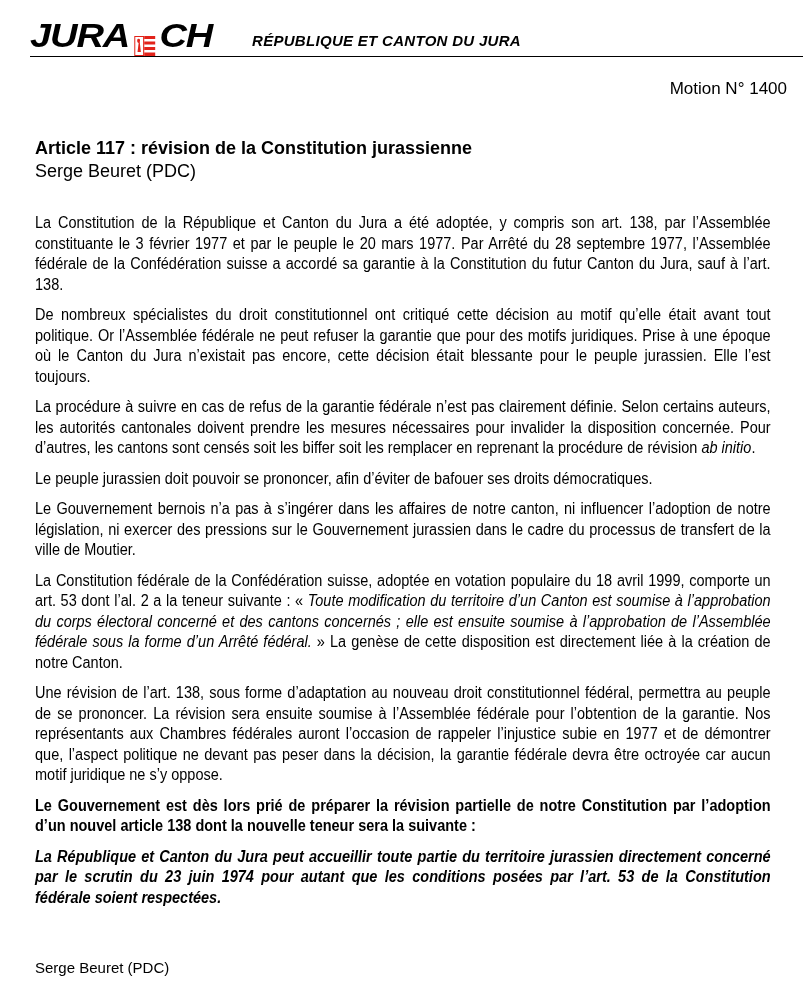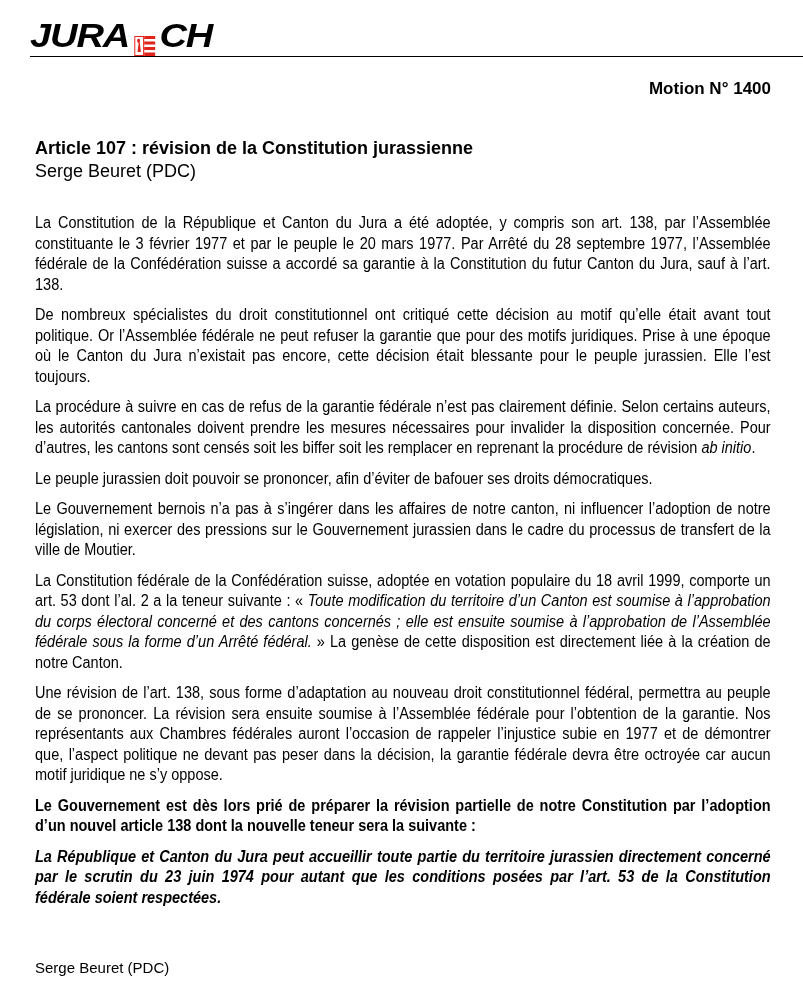--- a/index.html
+++ b/index.html
@@ -18,22 +18,22 @@
     .logo .emblem {
       display: inline-block; width: 19px; height: 20px; margin: 0 4px 0 4px;
       position: relative; top: 2px;
     }
     .subtitle {
       position: absolute; left: 222px; top: 14px;
       font-weight: bold; font-size: 15px; letter-spacing: 0.3px;
     }
     .rule { position: absolute; left: 30px; top: 56px; width: 773px; height: 0; border-top: 1.5px solid #000; }
     .motion {
-      position: absolute; right: 32px; top: 79px;
-      font-weight: bold; font-size: 17px;
+      position: absolute; right: 16px; top: 79px;
+      font-weight: normal; font-size: 17px;
     }
     .title { position: absolute; left: 35px; top: 138px; font-weight: bold; font-size: 18px; }
     .author { position: absolute; left: 35px; top: 161px; font-size: 18px; }
     .body {
       position: absolute; left: 35px; top: 213px; width: 736px;
       font-size: 15.6px; line-height: 20.5px; text-align: justify;
       transform: scaleX(0.93); transform-origin: left top; width: 791px;
     }
     .body p { margin: 0 0 10px 0; }
     .body p.bold { font-weight: bold; }
@@ -52,26 +52,27 @@
         <rect x="0.5" y="0.5" width="8" height="19" fill="#ffffff" stroke="#e2231a" stroke-width="1"></rect>
         <path d="M3 3 Q6 2 5 6 L6 16 L3 16 L4 7 Q2 6 3 3 Z" fill="#e2231a"></path>
         <rect x="9" y="0" width="10" height="3" fill="#e2231a"></rect>
         <rect x="9" y="5.5" width="10" height="3" fill="#e2231a"></rect>
         <rect x="9" y="11" width="10" height="3" fill="#e2231a"></rect>
         <rect x="9" y="16.5" width="10" height="3.5" fill="#e2231a"></rect>
       </svg>
     </span>
     <span>CH</span>
   </div>
+  <div class="subtitle">RÉPUBLIQUE ET CANTON DU JURA</div>
 </div>
 <div class="rule"></div>
 
 <div class="motion">Motion N° 1400</div>
 
-<div class="title">Article 107 : révision de la Constitution jurassienne</div>
+<div class="title">Article 117 : révision de la Constitution jurassienne</div>
 <div class="author">Serge Beuret (PDC)</div>
 
 <div class="body">
   <p>La Constitution de la République et Canton du Jura a été adoptée, y compris son art. 138, par l’Assemblée constituante le 3 février 1977 et par le peuple le 20 mars 1977. Par Arrêté du 28 septembre 1977, l’Assemblée fédérale de la Confédération suisse a accordé sa garantie à la Constitution du futur Canton du Jura, sauf à l’art. 138.</p>
   <p>De nombreux spécialistes du droit constitutionnel ont critiqué cette décision au motif qu’elle était avant tout politique. Or l’Assemblée fédérale ne peut refuser la garantie que pour des motifs juridiques. Prise à une époque où le Canton du Jura n’existait pas encore, cette décision était blessante pour le peuple jurassien. Elle l’est toujours.</p>
   <p><span>La procédure à suivre en cas de refus de la garantie fédérale n’est pas clairement définie. Selon certains auteurs, les autorités cantonales doivent prendre les mesures nécessaires pour invalider la disposition concernée. Pour d’autres, les cantons sont censés soit les biffer soit les remplacer en reprenant la procédure de révision </span><em>ab initio</em><span>.</span></p>
   <p>Le peuple jurassien doit pouvoir se prononcer, afin d’éviter de bafouer ses droits démocratiques.</p>
   <p>Le Gouvernement bernois n’a pas à s’ingérer dans les affaires de notre canton, ni influencer l’adoption de notre législation, ni exercer des pressions sur le Gouvernement jurassien dans le cadre du processus de transfert de la ville de Moutier.</p>
   <p><span>La Constitution fédérale de la Confédération suisse, adoptée en votation populaire du 18 avril 1999, comporte un art. 53 dont l’al. 2 a la teneur suivante : « </span><em>Toute modification du territoire d’un Canton est soumise à l’approbation du corps électoral concerné et des cantons concernés ; elle est ensuite soumise à l’approbation de l’Assemblée fédérale sous la forme d’un Arrêté fédéral.</em><span> » La genèse de cette disposition est directement liée à la création de notre Canton.</span></p>
   <p>Une révision de l’art. 138, sous forme d’adaptation au nouveau droit constitutionnel fédéral, permettra au peuple de se prononcer. La révision sera ensuite soumise à l’Assemblée fédérale pour l’obtention de la garantie. Nos représentants aux Chambres fédérales auront l’occasion de rappeler l’injustice subie en 1977 et de démontrer que, l’aspect politique ne devant pas peser dans la décision, la garantie fédérale devra être octroyée car aucun motif juridique ne s’y oppose.</p>

